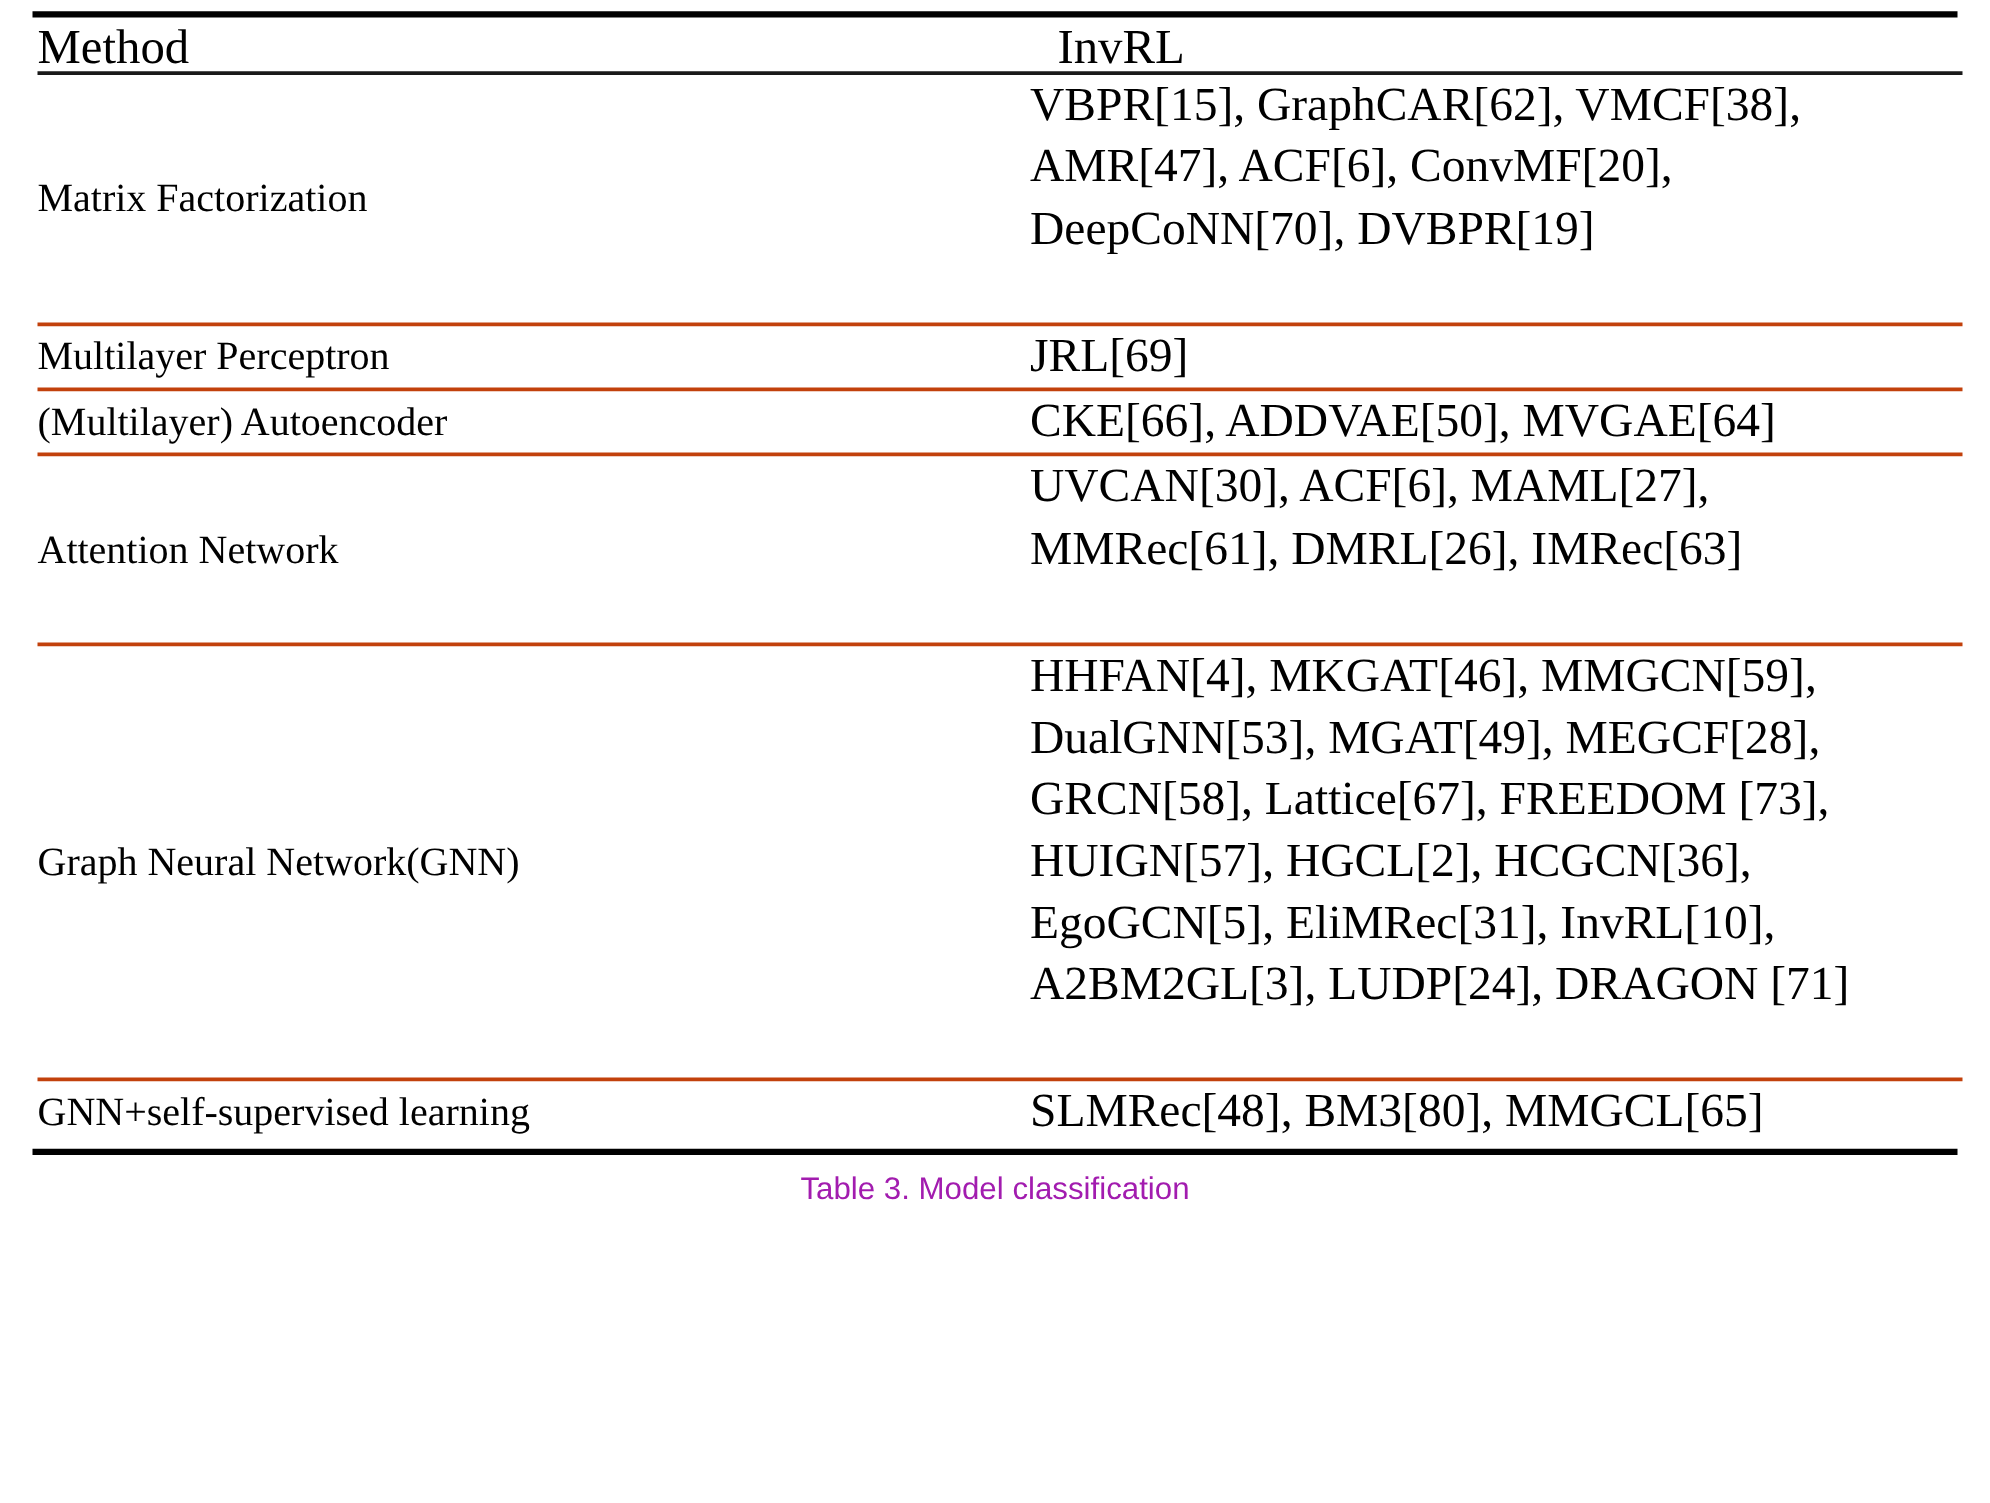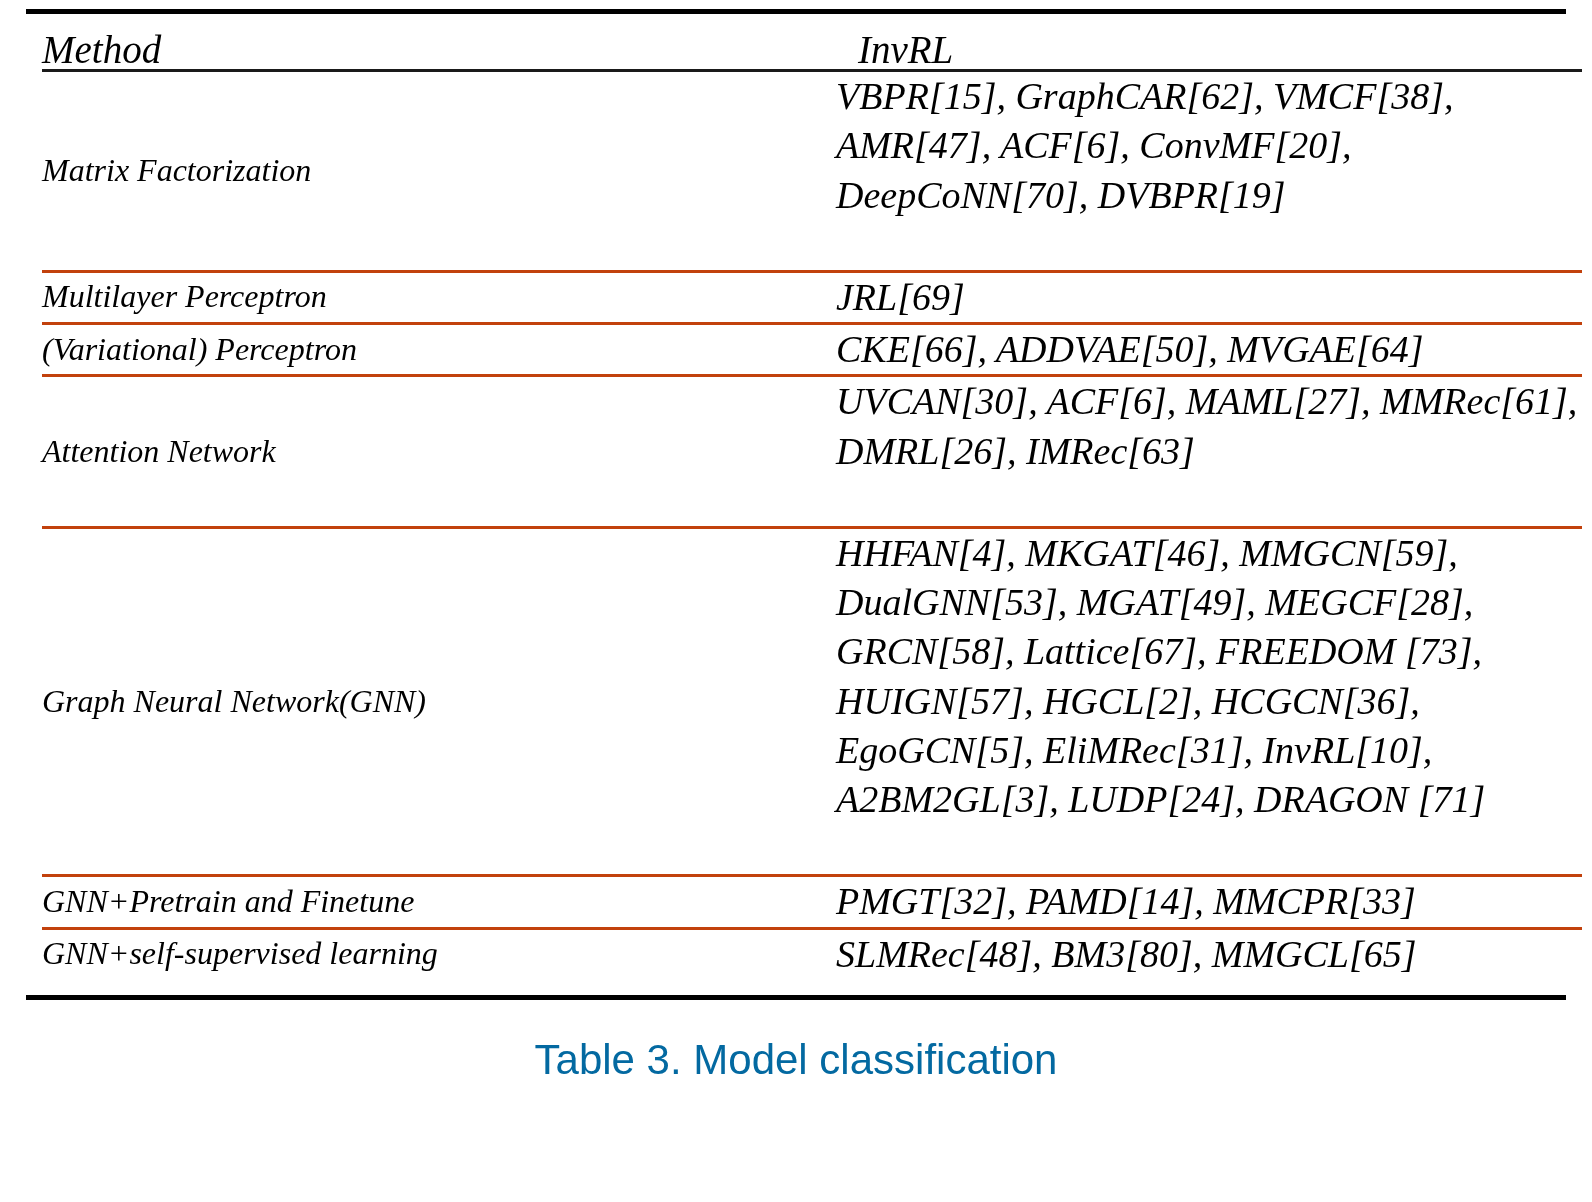--- a/index.html
+++ b/index.html
@@ -18,22 +18,21 @@
     position: relative;
     width: 1592px;
     height: 1202px;
     box-sizing: border-box;
     padding: 0 26px;
   }
   table.model-table {
     width: 1540px;
     border-collapse: collapse;
     table-layout: fixed;
-    margin: 16px;
-    font-style: italic;
+    margin: 4px;
   }
   table.model-table col.col-method { width: 794px; }
   table.model-table col.col-models { width: 746px; }
 
   .rule-top {
     height: 0;
     border: 0;
     border-top: 5px solid #000;
     margin: 9px 0 0 0;
     width: 1540px;
@@ -85,24 +84,24 @@
   td.models-cell .justify-filler {
     display: inline-block;
     width: 100%;
     height: 0;
   }
 
   .caption {
     width: 1540px;
     text-align: center;
     font-family: "Liberation Sans", "DejaVu Sans", sans-serif;
-    font-size: 42px;
+    font-size: 25px;
     line-height: 1.2;
-    padding-top: 35px;
-    color: #0369a1;
+    padding-top: 12px;
+    color: #a21caf;
   }
 </style>
 </head>
 <body>
 
 <div class="page">
 
   <hr class="rule-top">
 
   <table class="model-table">
@@ -122,40 +121,36 @@
         <td class="method-cell">Matrix Factorization</td>
         <td class="models-cell"><span>VBPR[15], GraphCAR[62], VMCF[38], AMR[47], ACF[6], ConvMF[20], DeepCoNN[70], DVBPR[19]</span><span class="justify-filler"></span></td>
       </tr>
 
       <tr>
         <td class="method-cell">Multilayer Perceptron</td>
         <td class="models-cell"><span>JRL[69]</span></td>
       </tr>
 
       <tr>
-        <td class="method-cell">(Variational) Perceptron</td>
+        <td class="method-cell">(Multilayer) Autoencoder</td>
         <td class="models-cell"><span>CKE[66], ADDVAE[50], MVGAE[64]</span></td>
       </tr>
 
       <tr>
         <td class="method-cell">Attention Network</td>
         <td class="models-cell"><span>UVCAN[30], ACF[6], MAML[27], MMRec[61], DMRL[26], IMRec[63]</span><span class="justify-filler"></span></td>
       </tr>
 
       <tr>
         <td class="method-cell">Graph Neural Network(GNN)</td>
         <td class="models-cell"><span>HHFAN[4], MKGAT[46], MMGCN[59], DualGNN[53], MGAT[49], MEGCF[28], GRCN[58], Lattice[67], FREEDOM [73], HUIGN[57], HGCL[2], HCGCN[36], EgoGCN[5], EliMRec[31], InvRL[10], A2BM2GL[3], LUDP[24], DRAGON [71]</span><span class="justify-filler"></span></td>
       </tr>
 
 
 
-      <tr>
-        <td class="method-cell">GNN+Pretrain and Finetune</td>
-        <td class="models-cell"><span>PMGT[32], PAMD[14], MMCPR[33]</span></td>
-      </tr>
 
       <tr class="last-row">
         <td class="method-cell">GNN+self-supervised learning</td>
         <td class="models-cell"><span>SLMRec[48], BM3[80], MMGCL[65]</span></td>
       </tr>
 
     </tbody>
   </table>
 
   <hr class="rule-bottom">

